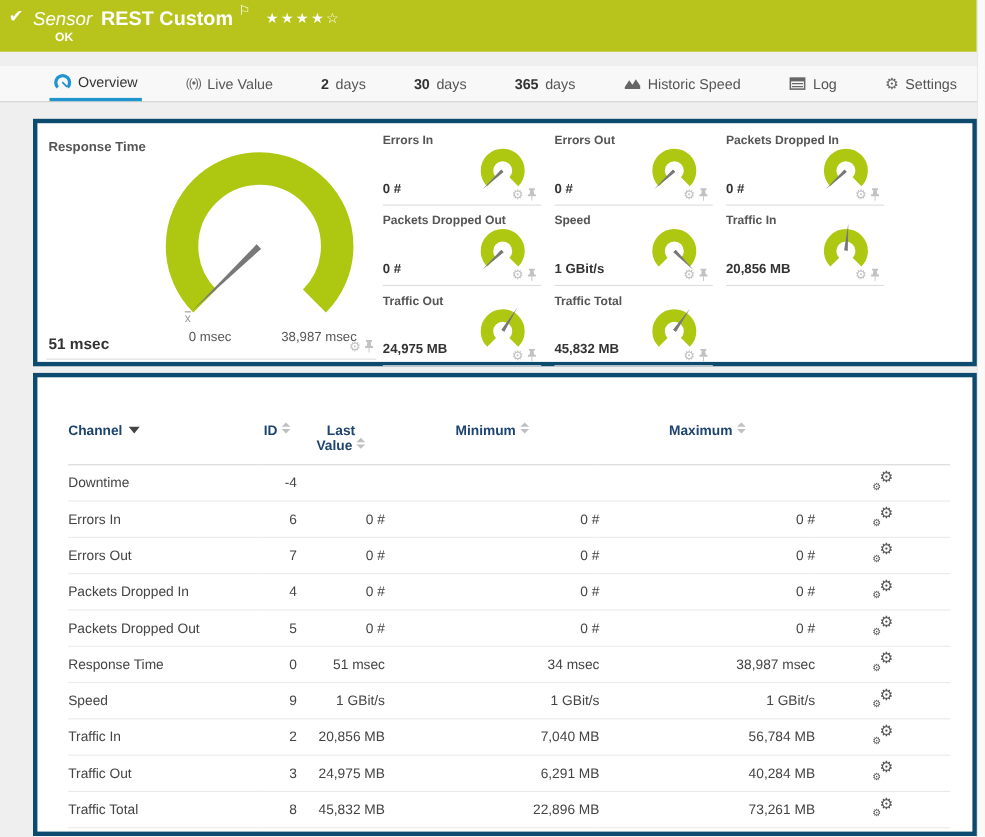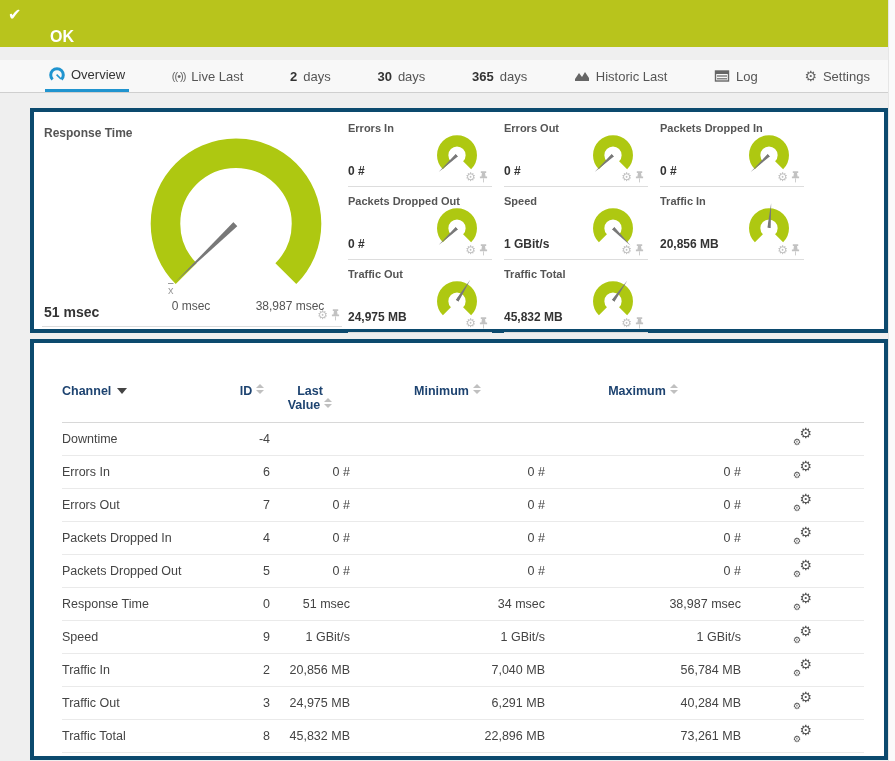--- a/index.html
+++ b/index.html
@@ -7,21 +7,21 @@
   body { font-family:"Liberation Sans","DejaVu Sans",sans-serif; background:#efefef; position:relative; }
 
   
   .topbar { position:absolute; left:0; top:0; width:888px; height:47px; background:#b8c41c; color:#fff; }
   .topbar .check { position:absolute; left:8px; top:5px; font-size:16px; font-weight:bold; }
   .topbar .line1 { position:absolute; left:30px; top:3px; white-space:nowrap; }
   .kind { font-style:italic; font-size:17px; margin-right:8px; }
   .title { font-size:18px; font-weight:bold; }
   .flag { font-size:12px; vertical-align:9px; margin-left:5px; }
   .stars { font-size:13px; letter-spacing:2px; margin-left:14px; vertical-align:2px; }
-  .status-ok { position:absolute; left:50px; top:28px; font-size:16px; font-weight:bold; }
+  .status-ok { position:absolute; left:50px; top:28px; font-size:11px; font-weight:bold; }
 
   
   .rstrip { position:absolute; left:888px; top:0; width:7px; height:761px; background:#fafafa; border-left:1px solid #e6e6e6; }
 
   
   .tabbar { position:absolute; left:0; top:60px; width:888px; height:33px; background:#f8f8f8;
             border-bottom:1px solid #cfcfcf; display:flex; align-items:stretch;
             justify-content:space-between; padding:0 14px 0 45px; }
   .tab { display:flex; align-items:center; gap:6px; font-size:13px; color:#555; cursor:pointer; padding:0 4px; }
   .tab .num { font-weight:bold; color:#333; }
@@ -73,53 +73,56 @@
   .sarr .d { border-top:4px solid #c0c0c0; }
   .gears { position:relative; display:inline-block; width:19px; height:17px; color:#555; cursor:pointer; }
   .gears .g1 { position:absolute; right:0; top:-3px; font-size:14px; line-height:1; }
   .gears .g2 { position:absolute; left:0; bottom:-1px; font-size:9px; line-height:1; }
 </style>
 </head>
 <body>
 
 <div class="topbar">
   <span class="check">✔</span>
+  <div class="line1">
+    <span class="kind">Sensor</span><span class="title">REST Custom</span><span class="flag">⚐</span><span class="stars">★★★★☆</span>
+  </div>
   <div class="status-ok">OK</div>
 </div>
 <div class="rstrip"></div>
 
 <div class="tabbar">
   <div class="tab active">
     <svg width="16" height="16" viewBox="0 0 16 16">
       <path d="M3.55 12.45 A6.3 6.3 0 1 1 12.45 12.45" fill="none" stroke="#2094cf" stroke-width="3"></path>
       <line x1="7.6" y1="7.6" x2="12" y2="12" stroke="#2094cf" stroke-width="1.6"></line>
     </svg>
     <span>Overview</span>
   </div>
   <div class="tab">
     <span class="live-glyph">((•))</span>
-    <span>Live Last</span>
+    <span>Live Value</span>
   </div>
   <div class="tab">
     <span class="num">2</span>
     <span>days</span>
   </div>
   <div class="tab">
     <span class="num">30</span>
     <span>days</span>
   </div>
   <div class="tab">
     <span class="num">365</span>
     <span>days</span>
   </div>
   <div class="tab">
     <svg width="16" height="16" viewBox="0 0 16 16">
       <path d="M1 13 V11 L5 5 L8 9 L11 4 L15 10 V13 Z" fill="#666"></path>
     </svg>
-    <span>Historic Last</span>
+    <span>Historic Speed</span>
   </div>
   <div class="tab">
     <svg width="16" height="14" viewBox="0 0 16 14">
       <rect x="1.5" y="2" width="13" height="10" fill="none" stroke="#666" stroke-width="1.4"></rect>
       <rect x="1.5" y="2" width="13" height="3" fill="#666"></rect>
       <line x1="3" y1="7" x2="13" y2="7" stroke="#666" stroke-width="1.2"></line>
       <line x1="3" y1="9.8" x2="13" y2="9.8" stroke="#666" stroke-width="1.2"></line>
     </svg>
     <span>Log</span>
   </div>

